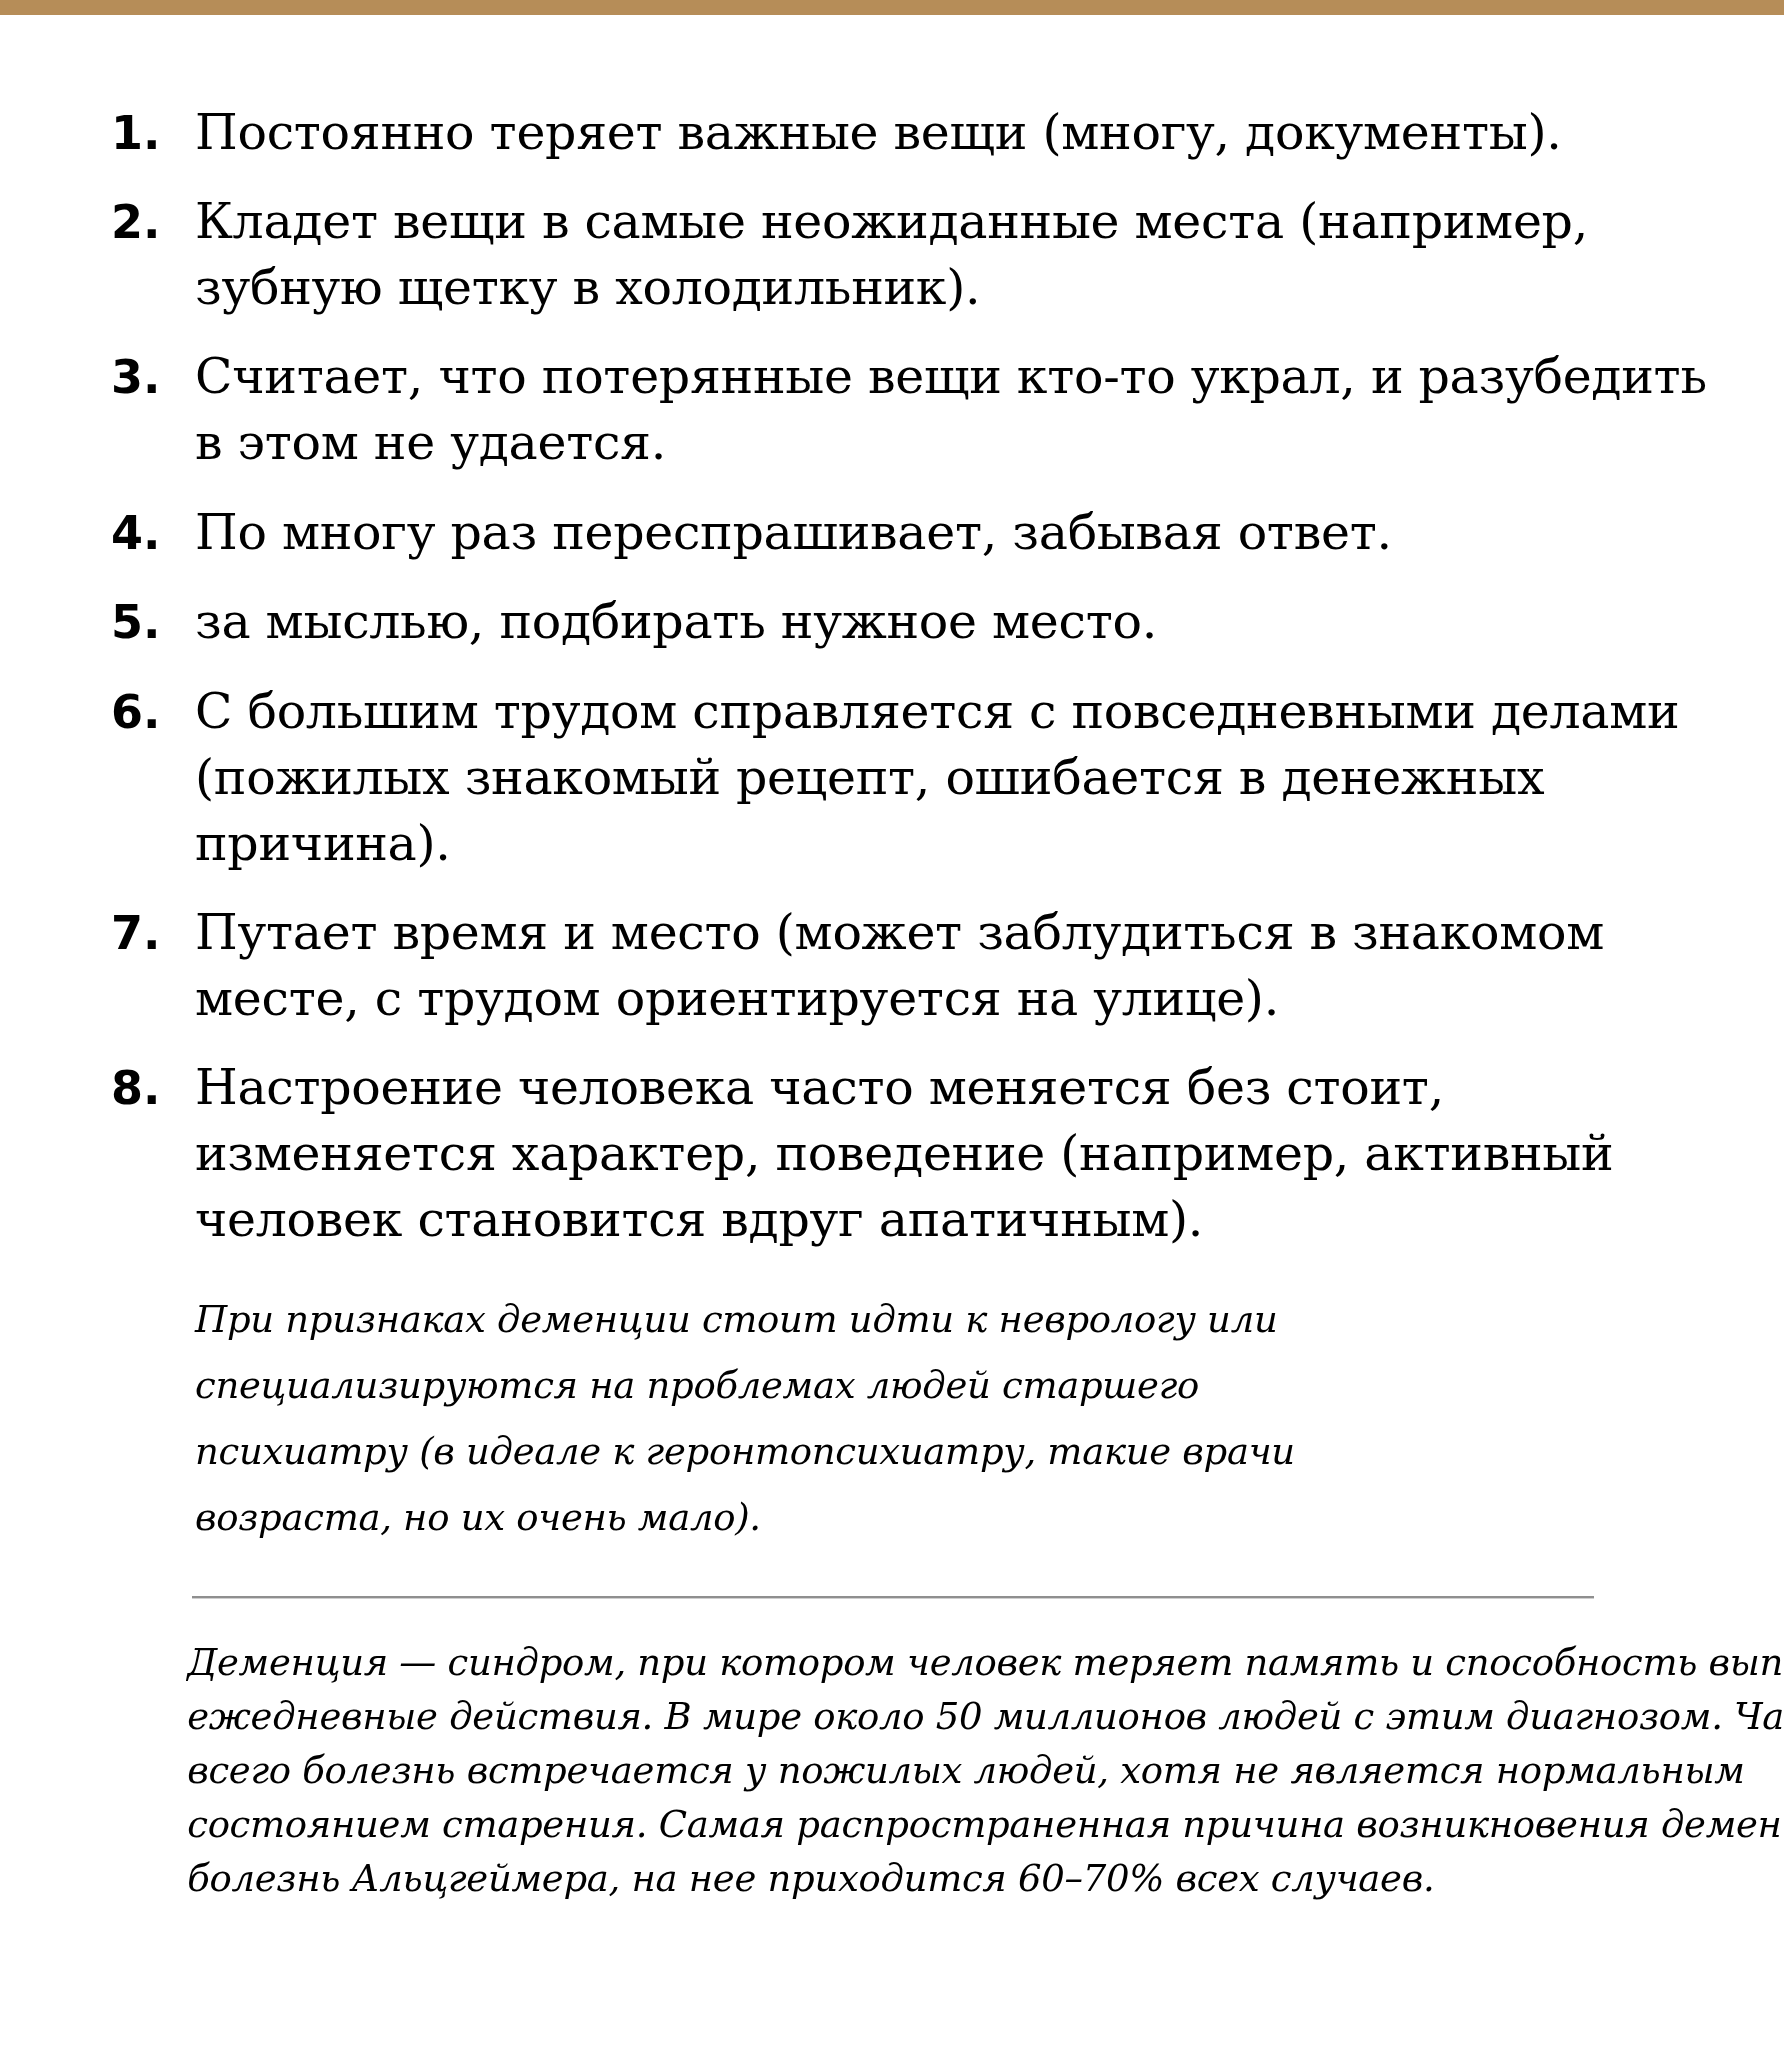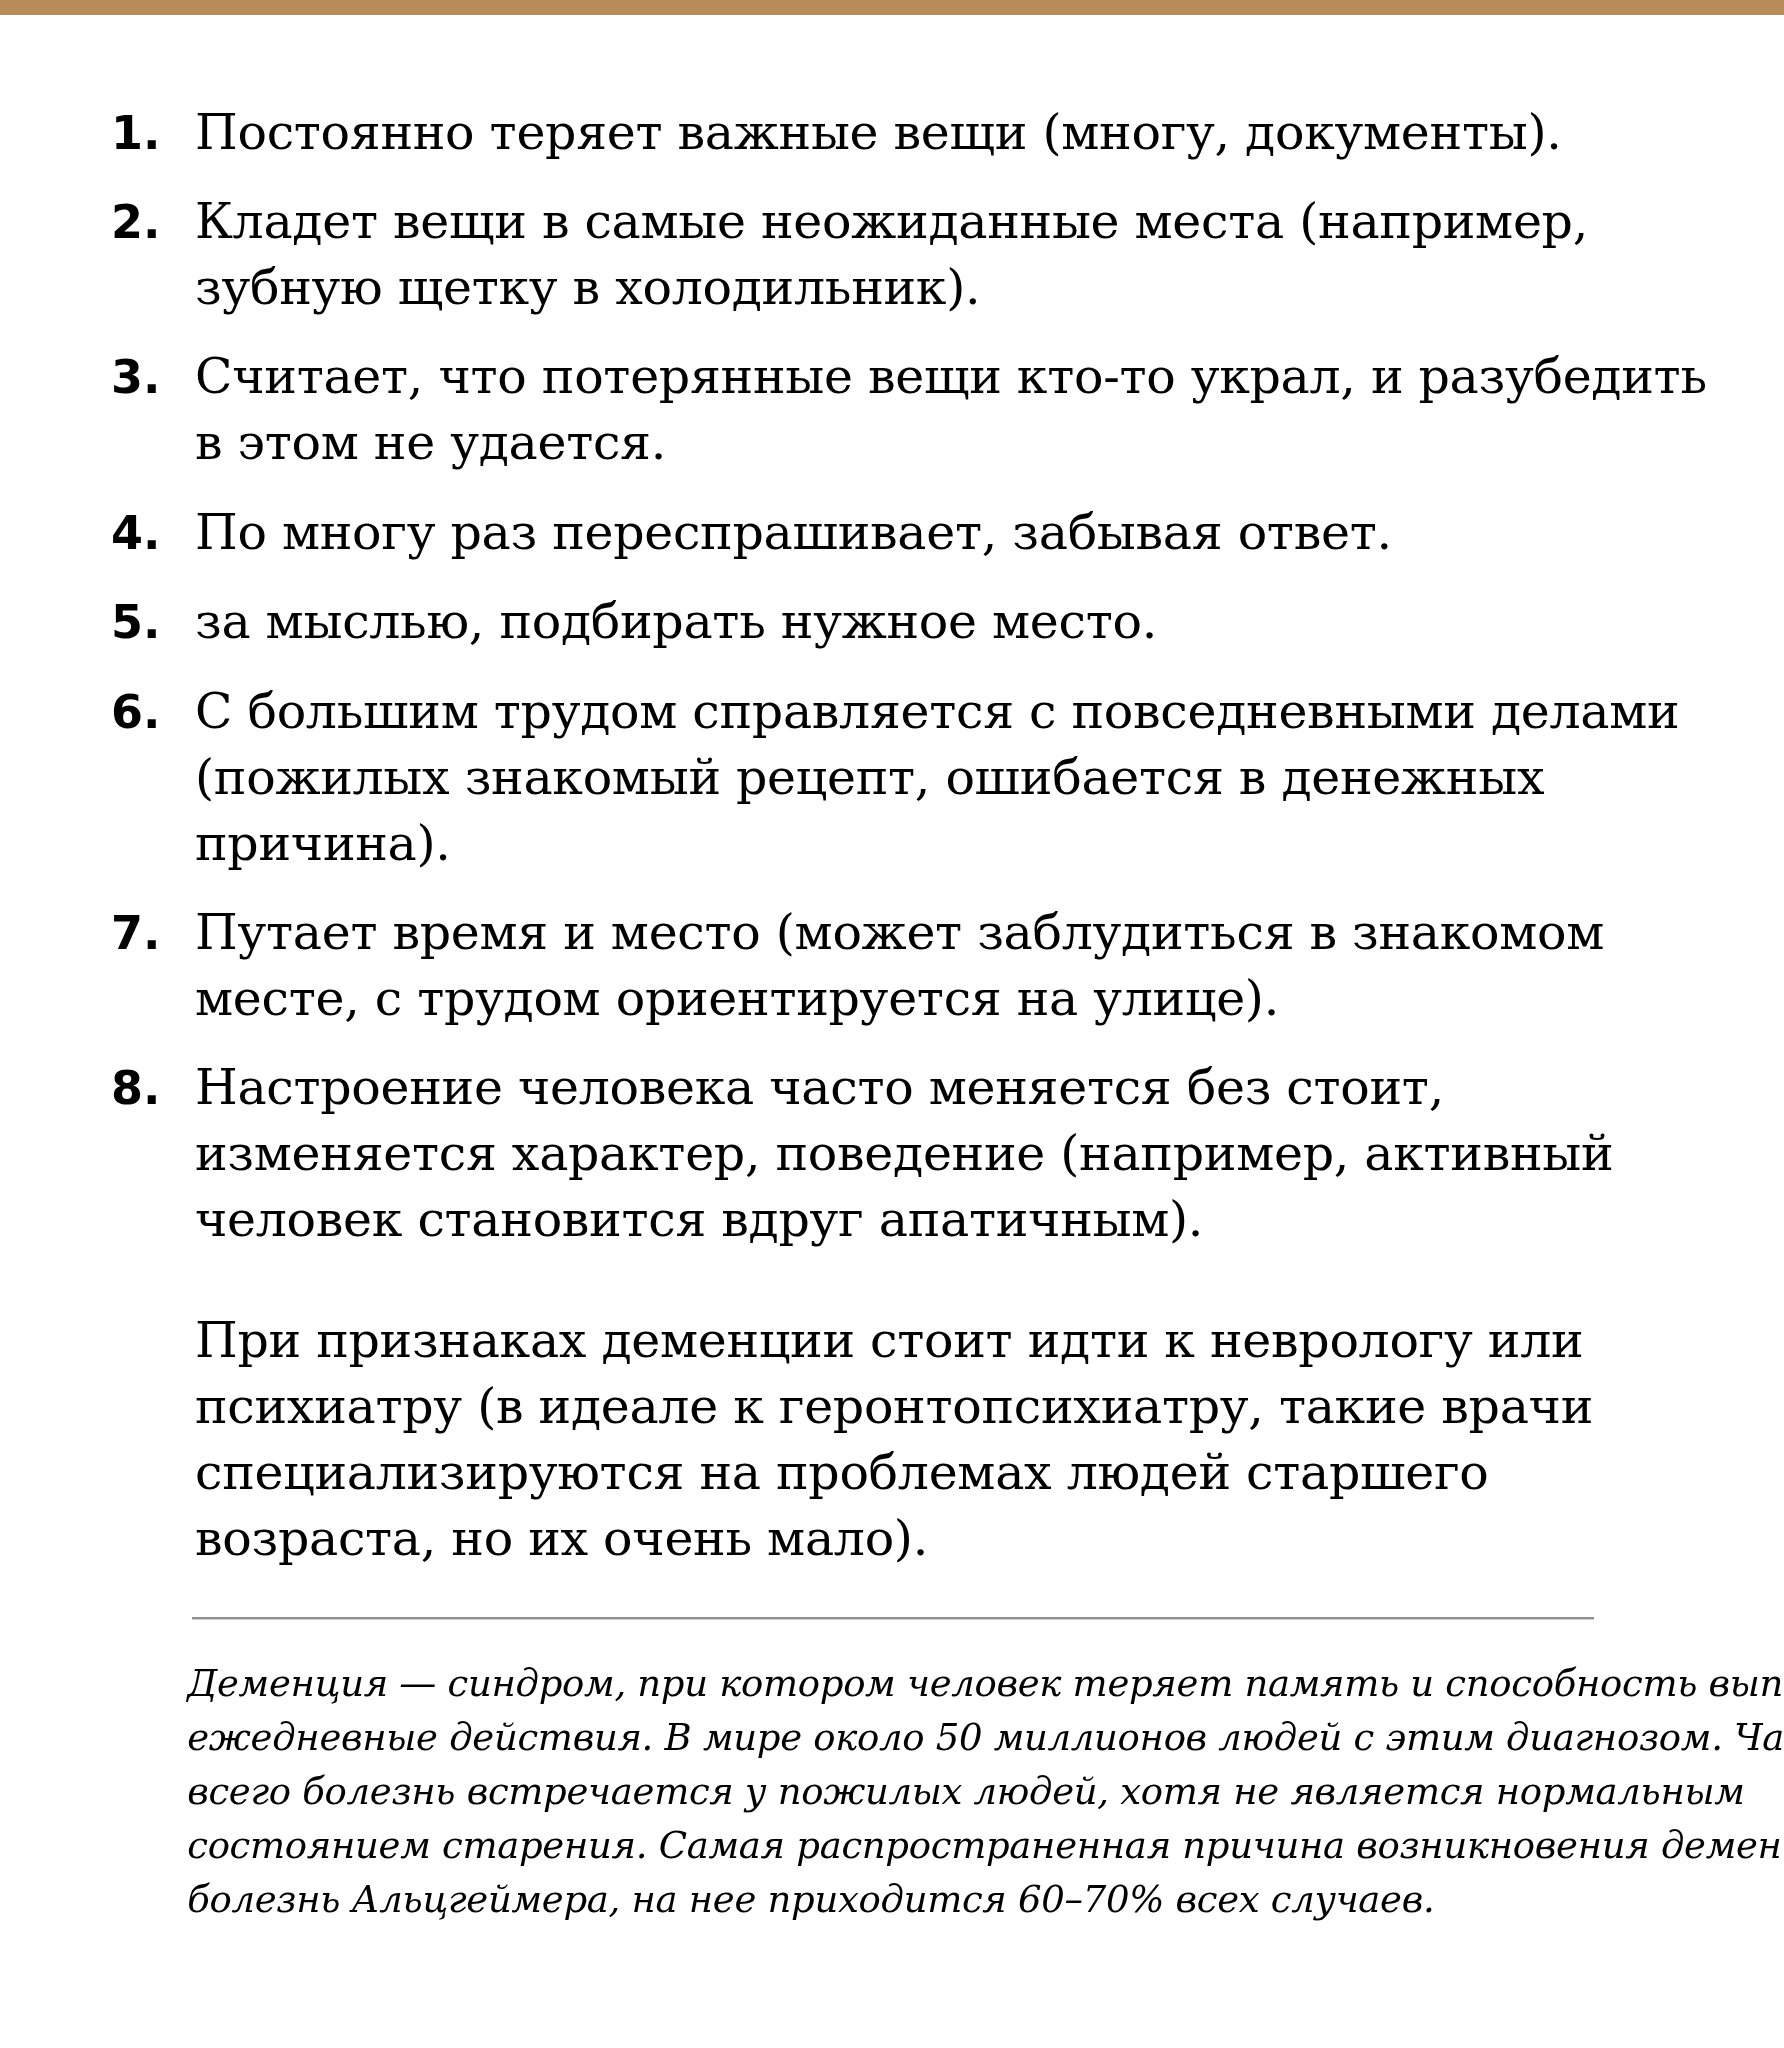--- a/index.html
+++ b/index.html
@@ -45,22 +45,23 @@
     font-family: "DejaVu Sans", sans-serif;
     font-weight: bold;
     font-size: 46px;
     line-height: 66px;
     letter-spacing: 0;
   }
   .line {
     white-space: nowrap;
   }
   .advice {
-    margin-top: 55px;
-    font-size: 49px;
+    margin-top: 34px;
+    font-style: italic;
+    font-size: 37px;
     line-height: 66px;
     letter-spacing: -0.3px;
   }
   .divider {
     border: none;
     height: 2px;
     background: #8f8f8f;
     border-bottom: 1px solid #cfcfcf;
     width: 1402px;
     margin: 45px 0 0 -2.9px;
@@ -133,22 +134,22 @@
         <div class="item-text">
           <div class="line">Настроение человека часто меняется без стоит,</div>
           <div class="line">изменяется характер, поведение (например, активный</div>
           <div class="line">человек становится вдруг апатичным).</div>
         </div>
       </div>
     </div>
 
   <div class="advice">
       <div class="line">При признаках деменции стоит идти к неврологу или</div>
+      <div class="line">специализируются на проблемах людей старшего</div>
       <div class="line">психиатру (в идеале к геронтопсихиатру, такие врачи</div>
-      <div class="line">специализируются на проблемах людей старшего</div>
       <div class="line">возраста, но их очень мало).</div>
     </div>
 
   <hr class="divider" style="background: rgb(143, 143, 143);">
 
   <div class="footnote">
       <div class="line">Деменция — синдром, при котором человек теряет память и способность выполнять</div>
       <div class="line">ежедневные действия. В мире около 50 миллионов людей с этим диагнозом. Чаще</div>
       <div class="line">всего болезнь встречается у пожилых людей, хотя не является нормальным</div>
       <div class="line">состоянием старения. Самая распространенная причина возникновения деменции —</div>

